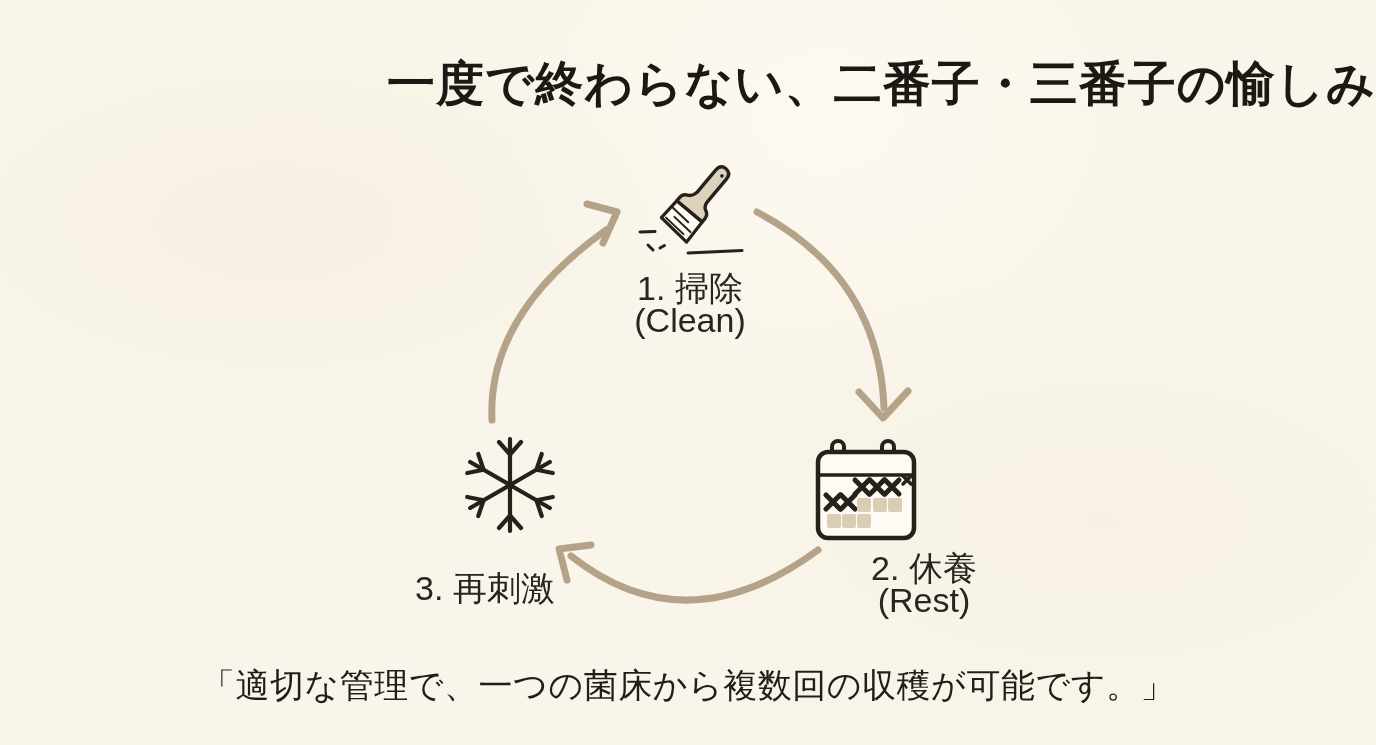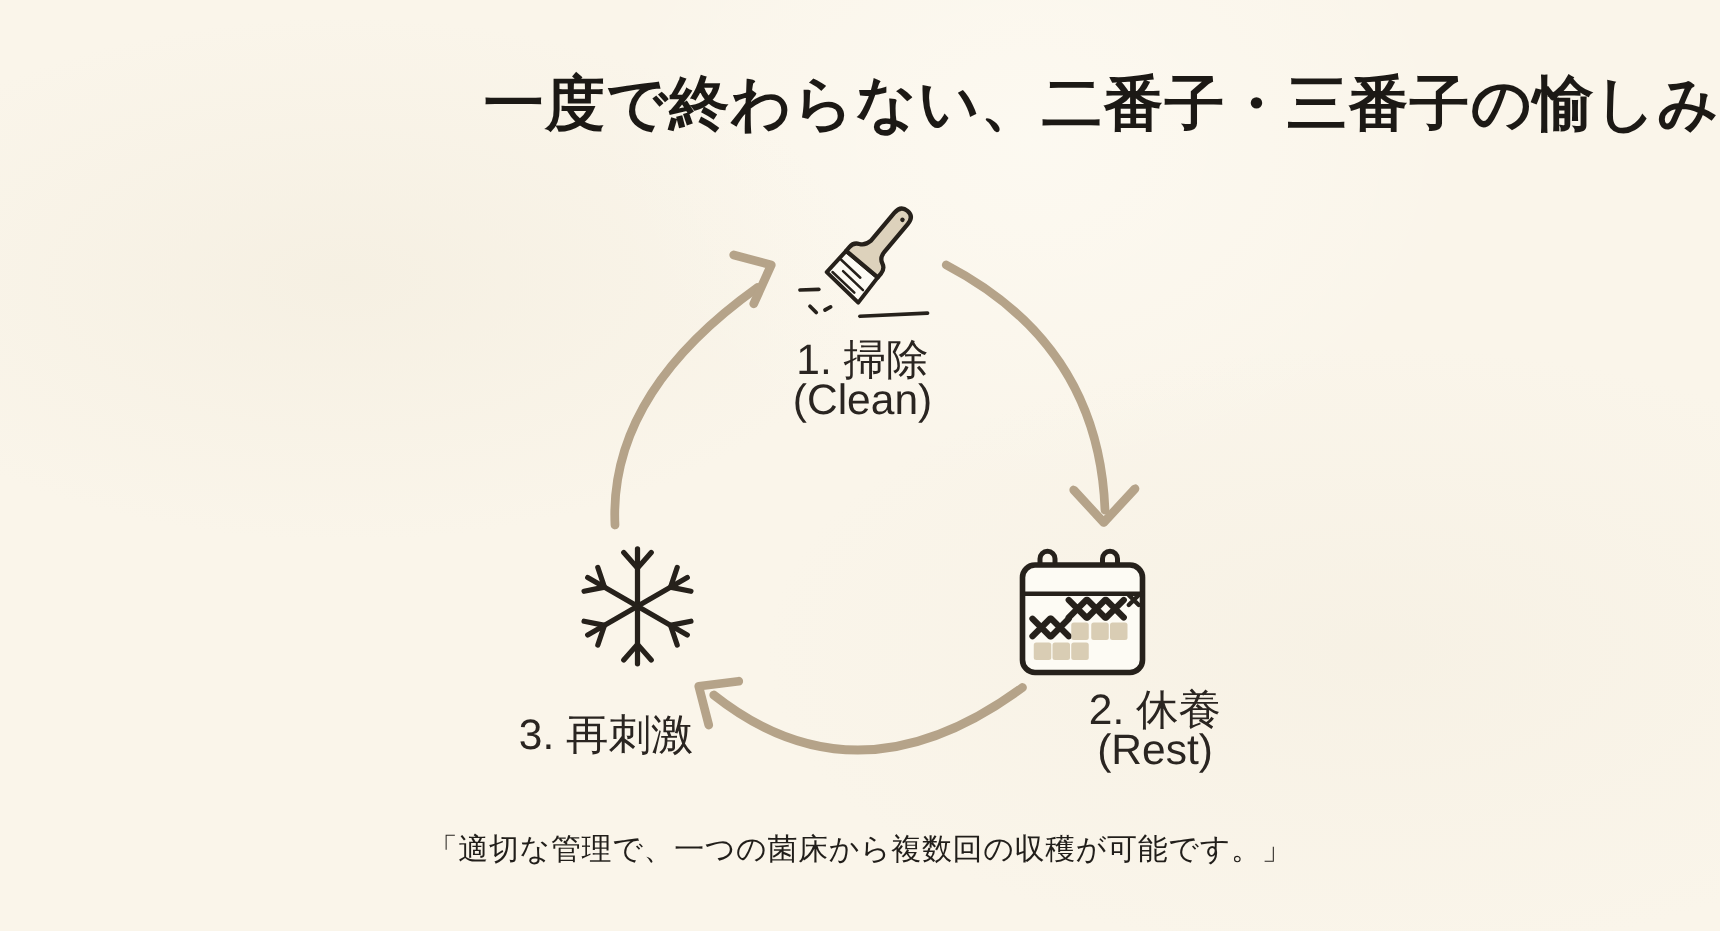--- a/index.html
+++ b/index.html
@@ -27,21 +27,21 @@
   }
   .arrows-svg { position: absolute; left: 0; top: 0; }
   .icon { position: absolute; }
   .step-label {
     position: absolute; transform: translateX(-50%);
     text-align: center; color: #2a2521;
     font-size: 34px; line-height: 32px; white-space: nowrap;
   }
   .quote {
     position: absolute; top: 663px; left: 0; width: 100%;
-    text-align: center; font-size: 24px; font-weight: 500;
+    text-align: center; font-size: 34px; font-weight: 500;
     letter-spacing: 0.5px; color: #211e1a;
   }
 </style>
 </head>
 <body>
 
 <div class="stage">
   <div class="paper-texture"></div>
 
   <h1 class="title">一度で終わらない、二番子・三番子の愉しみ</h1>

